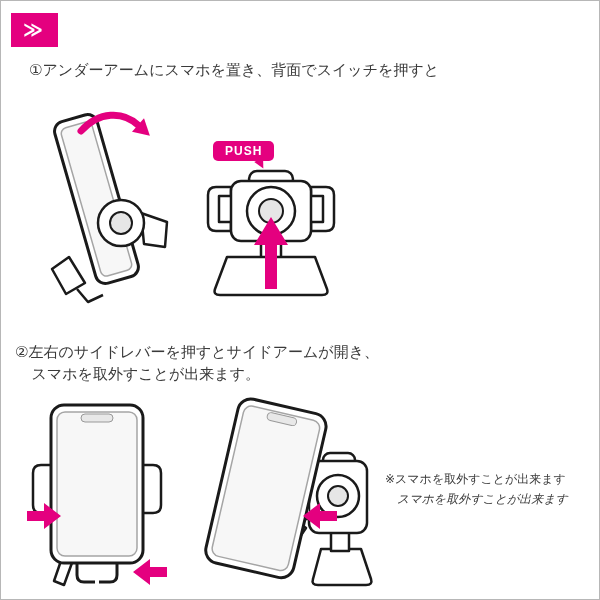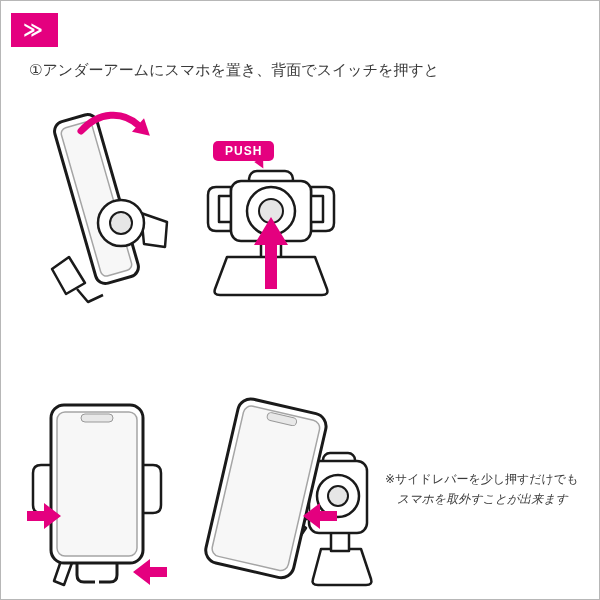--- a/index.html
+++ b/index.html
@@ -125,20 +125,24 @@
 
       <rect class="ln" x="40" y="28" width="80" height="60" rx="10"></rect>
 
       <circle class="ln" cx="80" cy="58" r="24"></circle>
       <circle class="knob" cx="80" cy="58" r="12"></circle>
 
       <polygon class="accent" points="74,136 86,136 86,92 97,92 80,64 63,92 74,92"></polygon>
     </svg>
   </div>
 
+  <div class="step-text" id="step2-text">
+    <span>②左右のサイドレバーを押すとサイドアームが開き、</span>
+    <span class="indent">スマホを取外すことが出来ます。</span>
+  </div>
 
   <div class="illu" id="illu-phone-front">
     <svg width="140" height="205" viewBox="0 0 140 205">
 
       <path class="ln" d="M26 70 h-12 q-8 0 -8 8 v32 q0 8 8 8 h12"></path>
 
       <path class="ln" d="M114 70 h12 q8 0 8 8 v32 q0 8 -8 8 h-12"></path>
 
       <path class="ln" d="M36 160 l-9 26 10 4 9 -25 z"></path>
 
@@ -176,17 +180,17 @@
         <rect class="ln-thick" x="26" y="8" width="90" height="168" rx="13"></rect>
         <rect class="screen" x="32" y="15" width="78" height="154" rx="8"></rect>
         <rect class="notch" x="56" y="17" width="30" height="8" rx="4"></rect>
       </g>
 
       <polygon class="accent" points="144,114 127,114 127,106 110,119 127,132 127,124 144,124"></polygon>
     </svg>
   </div>
 
   <div class="note-text">
-    <span>※サイドレバーを少し押すだけでも</span>
+    <span>※スマホを取外すことが出来ます</span>
     <span class="indent">スマホを取外すことが出来ます</span>
   </div>
 
 </div>
 
 </body></html>

